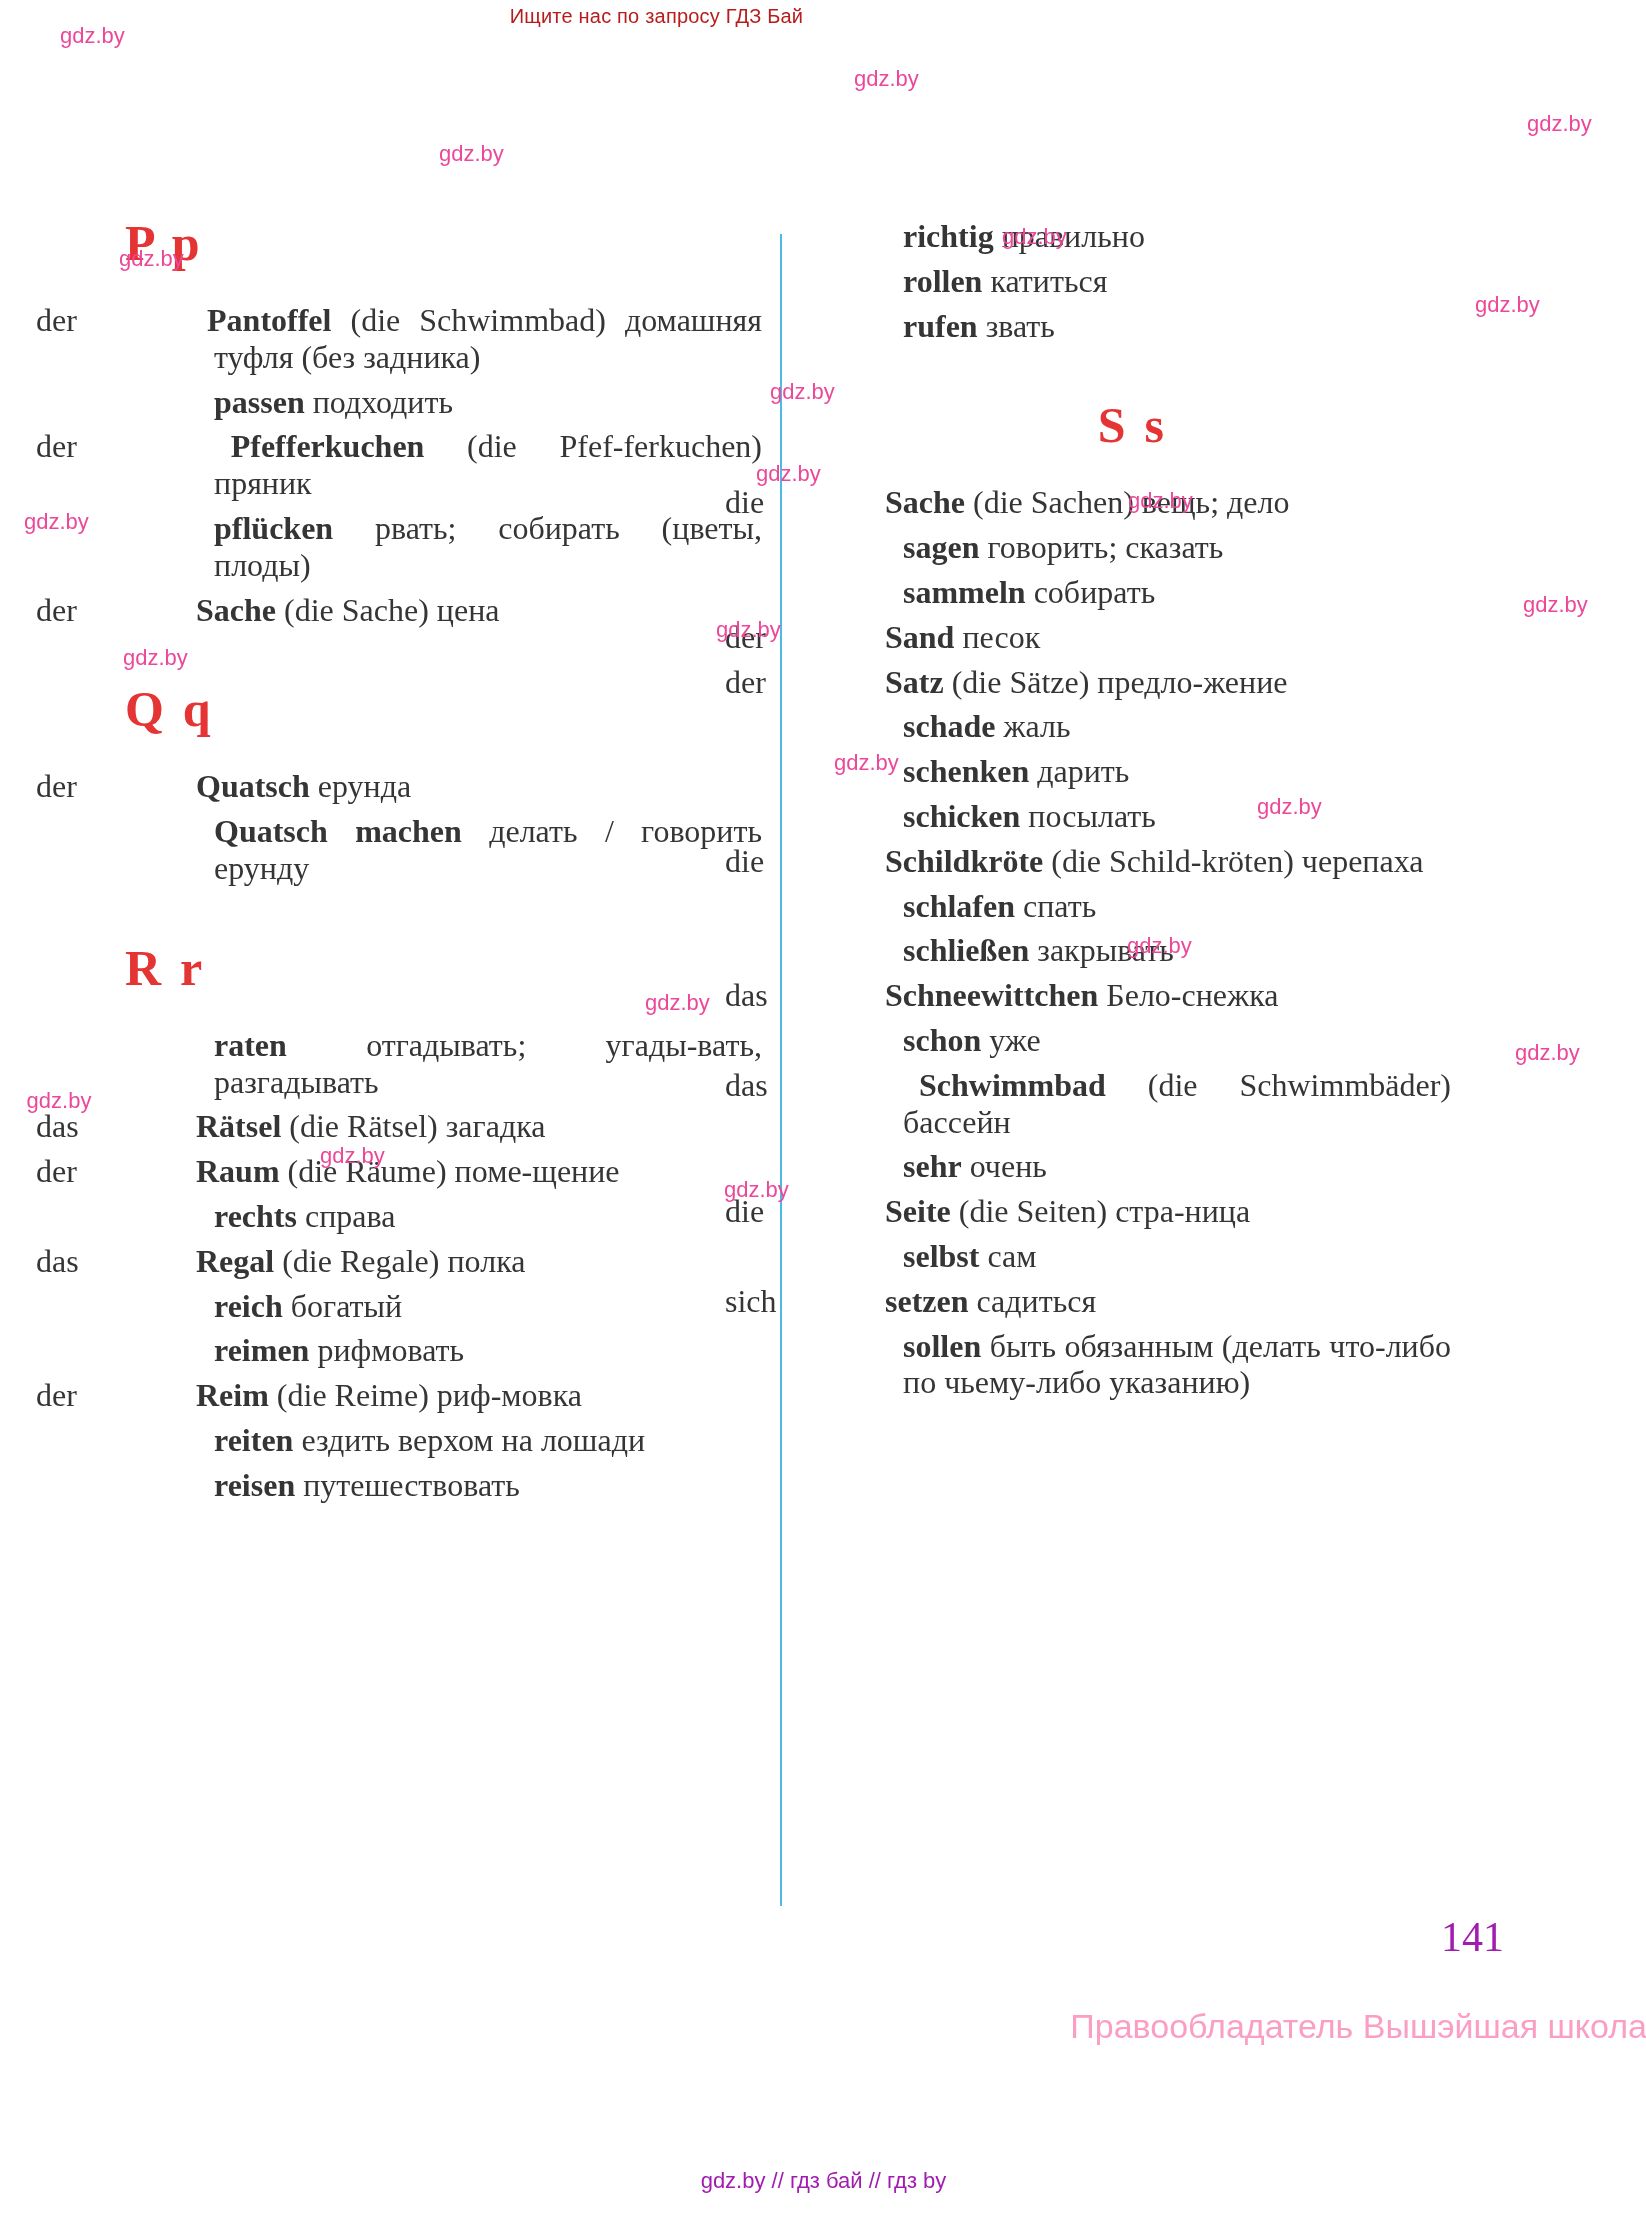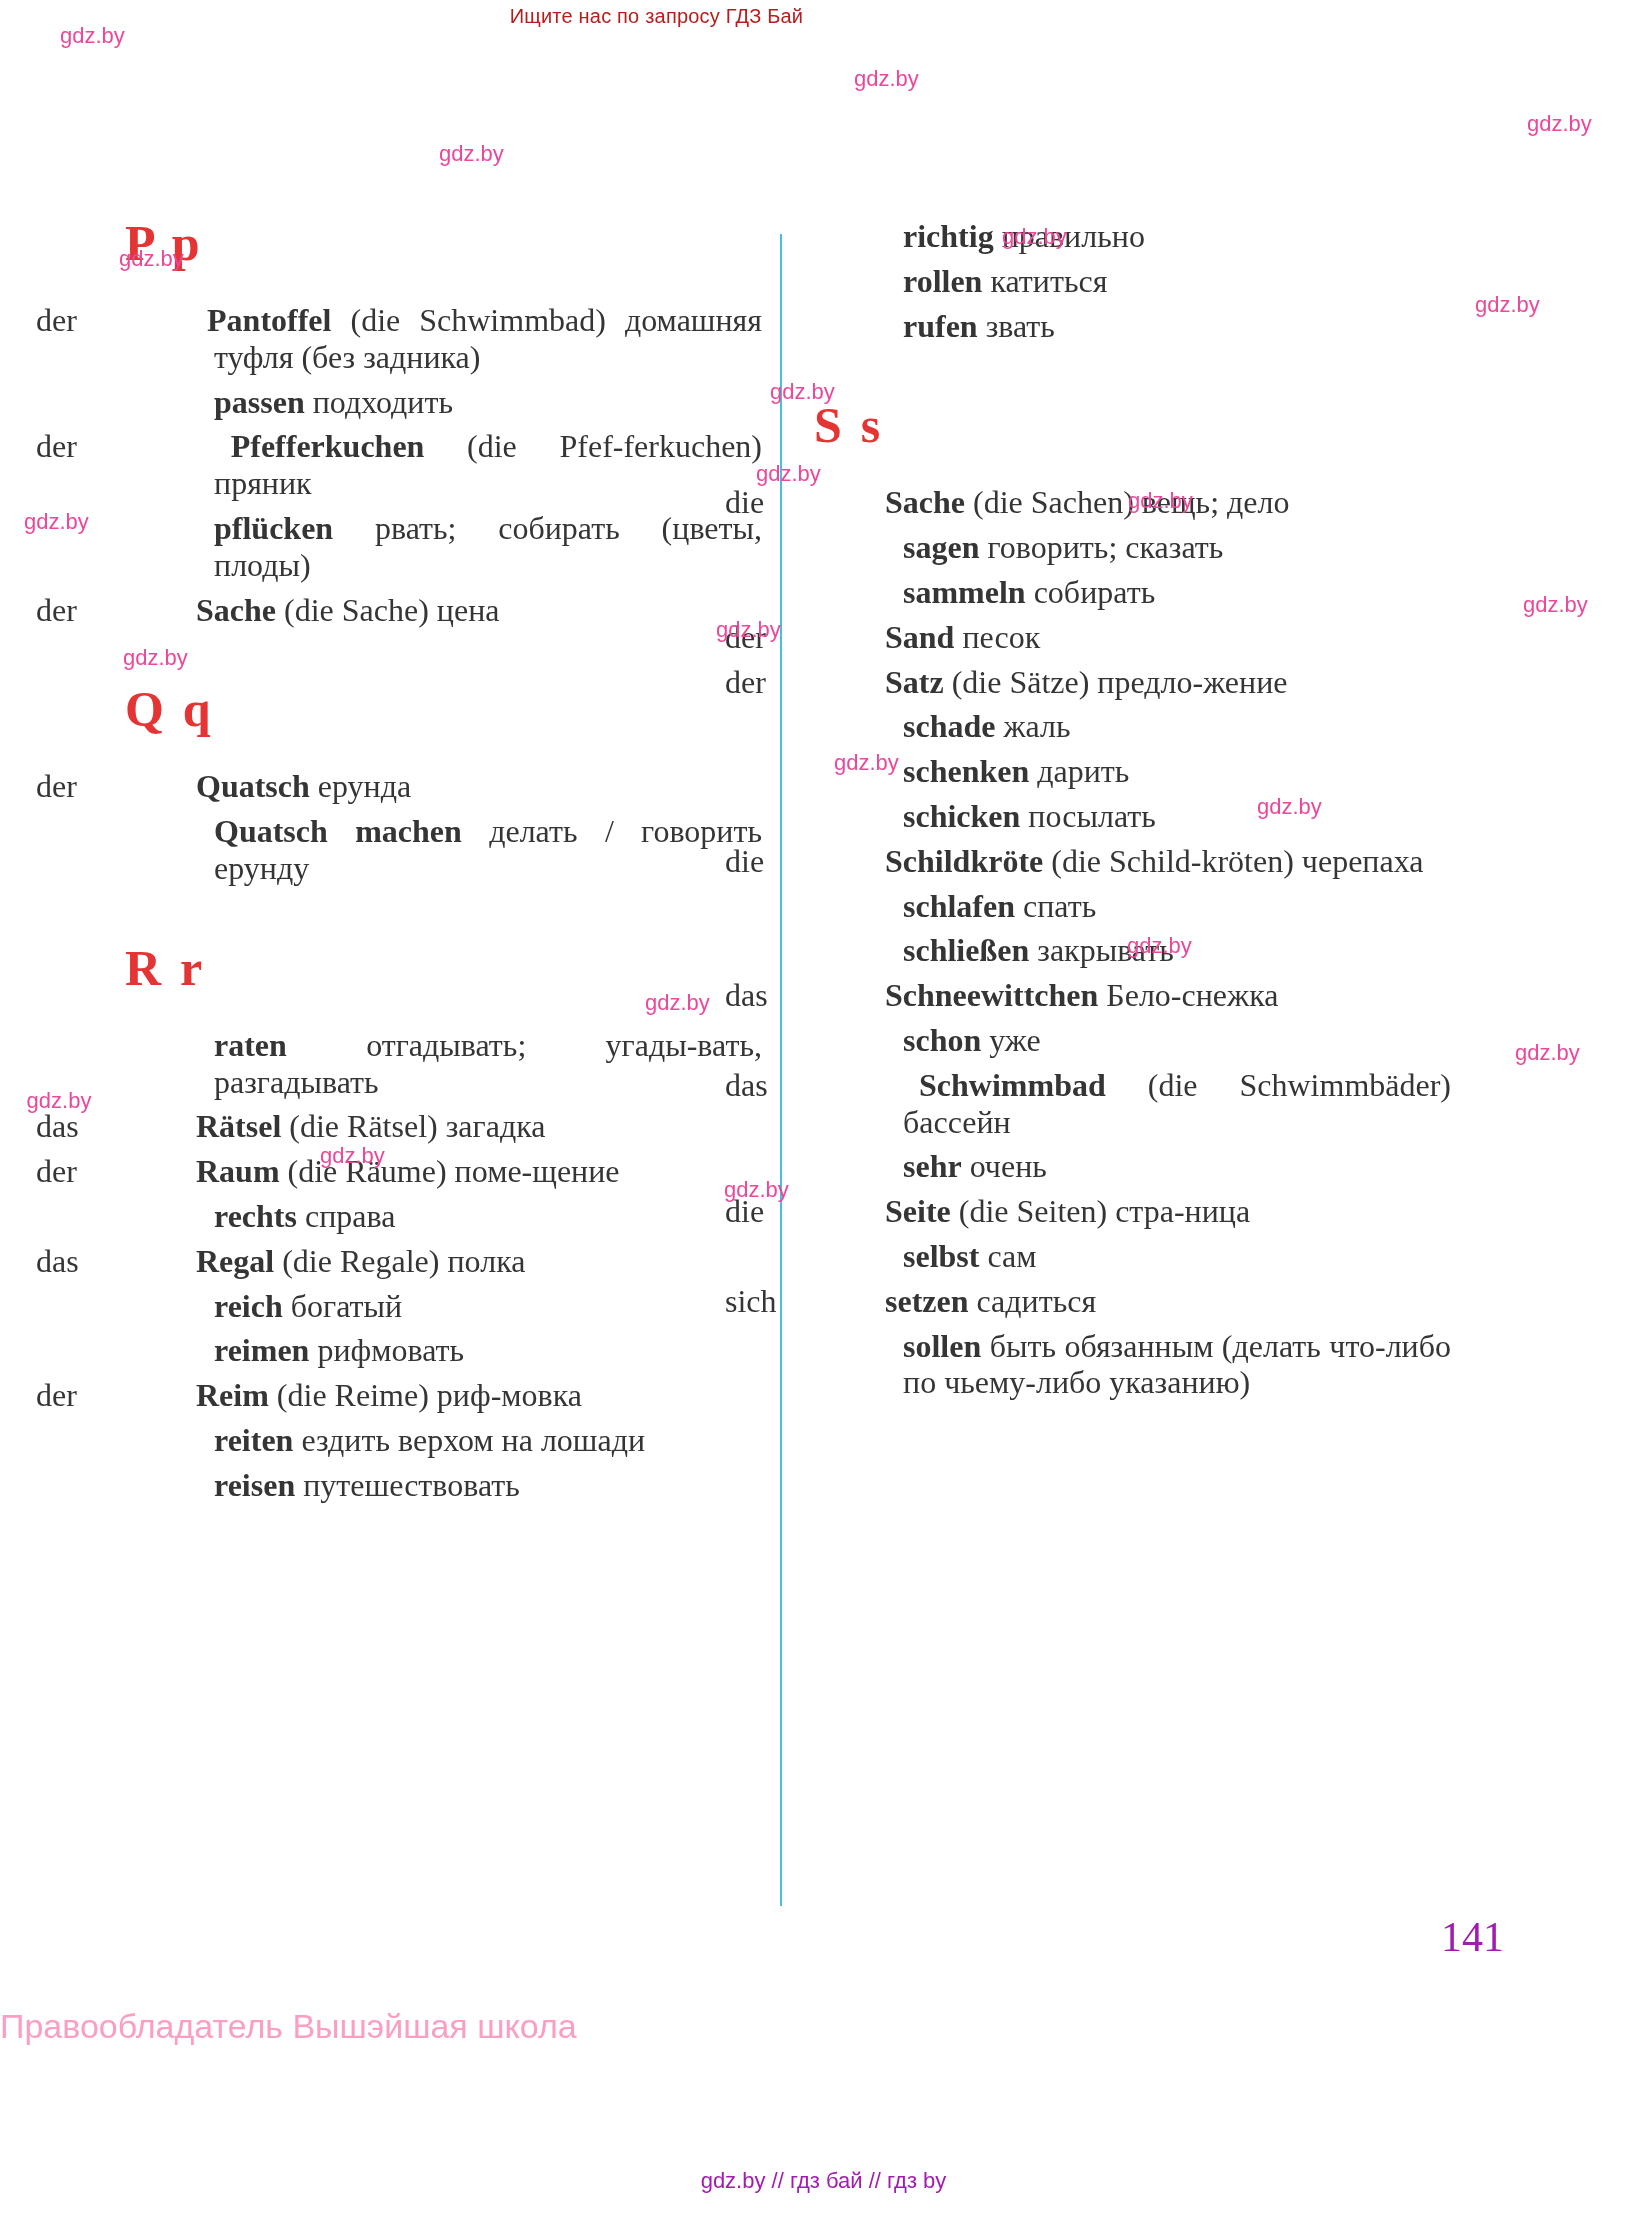--- a/index.html
+++ b/index.html
@@ -101,21 +101,21 @@
     font-size: 42px;
     color: #a21caf;
   }
 
   
   .publisher {
     position: absolute;
     left: 0;
     top: 2007px;
     width: 1647px;
-    text-align: left;
+    text-align: right;
     color: #fb9ec4;
     font-family: "Liberation Sans", "DejaVu Sans", sans-serif;
     font-size: 34px;
     white-space: nowrap;
   }
 
   
   .bottom-links {
     position: absolute;
     left: 0;
@@ -166,21 +166,21 @@
         <div class="entry noart"><span class="hw">reich</span> <span class="tr">богатый</span></div>
         <div class="entry noart"><span class="hw">reimen</span> <span class="tr">рифмовать</span></div>
         <div class="entry"><span class="art">der</span> <span class="hw">Reim</span> <span class="tr">(die Reime)</span> <span class="tr">риф-мовка</span></div>
         <div class="entry noart"><span class="hw">reiten</span> <span class="tr">ездить верхом на лошади</span></div>
         <div class="entry noart"><span class="hw">reisen</span> <span class="tr">путешествовать</span></div>
       </div>
     <div class="col col-right" id="col-right">
         <div class="entry noart"><span class="hw">richtig</span> <span class="tr">правильно</span></div>
         <div class="entry noart"><span class="hw">rollen</span> <span class="tr">катиться</span></div>
         <div class="entry noart"><span class="hw">rufen</span> <span class="tr">звать</span></div>
-        <div class="letter-head gap-top" style="color: rgb(228, 52, 52);">S s</div>
+        <div class="letter-head gap-top" style="color: rgb(228, 52, 52); text-align: center;">S s</div>
         <div class="entry"><span class="art">die</span> <span class="hw">Sache</span> <span class="tr">(die Sachen)</span> <span class="tr">вещь; дело</span></div>
         <div class="entry noart"><span class="hw">sagen</span> <span class="tr">говорить; сказать</span></div>
         <div class="entry noart"><span class="hw">sammeln</span> <span class="tr">собирать</span></div>
         <div class="entry"><span class="art">der</span> <span class="hw">Sand</span> <span class="tr">песок</span></div>
         <div class="entry"><span class="art">der</span> <span class="hw">Satz</span> <span class="tr">(die Sätze)</span> <span class="tr">предло-жение</span></div>
         <div class="entry noart"><span class="hw">schade</span> <span class="tr">жаль</span></div>
         <div class="entry noart"><span class="hw">schenken</span> <span class="tr">дарить</span></div>
         <div class="entry noart"><span class="hw">schicken</span> <span class="tr">посылать</span></div>
         <div class="entry"><span class="art">die</span> <span class="hw">Schildkröte</span> <span class="tr">(die Schild-kröten)</span> <span class="tr">черепаха</span></div>
         <div class="entry noart"><span class="hw">schlafen</span> <span class="tr">спать</span></div>

